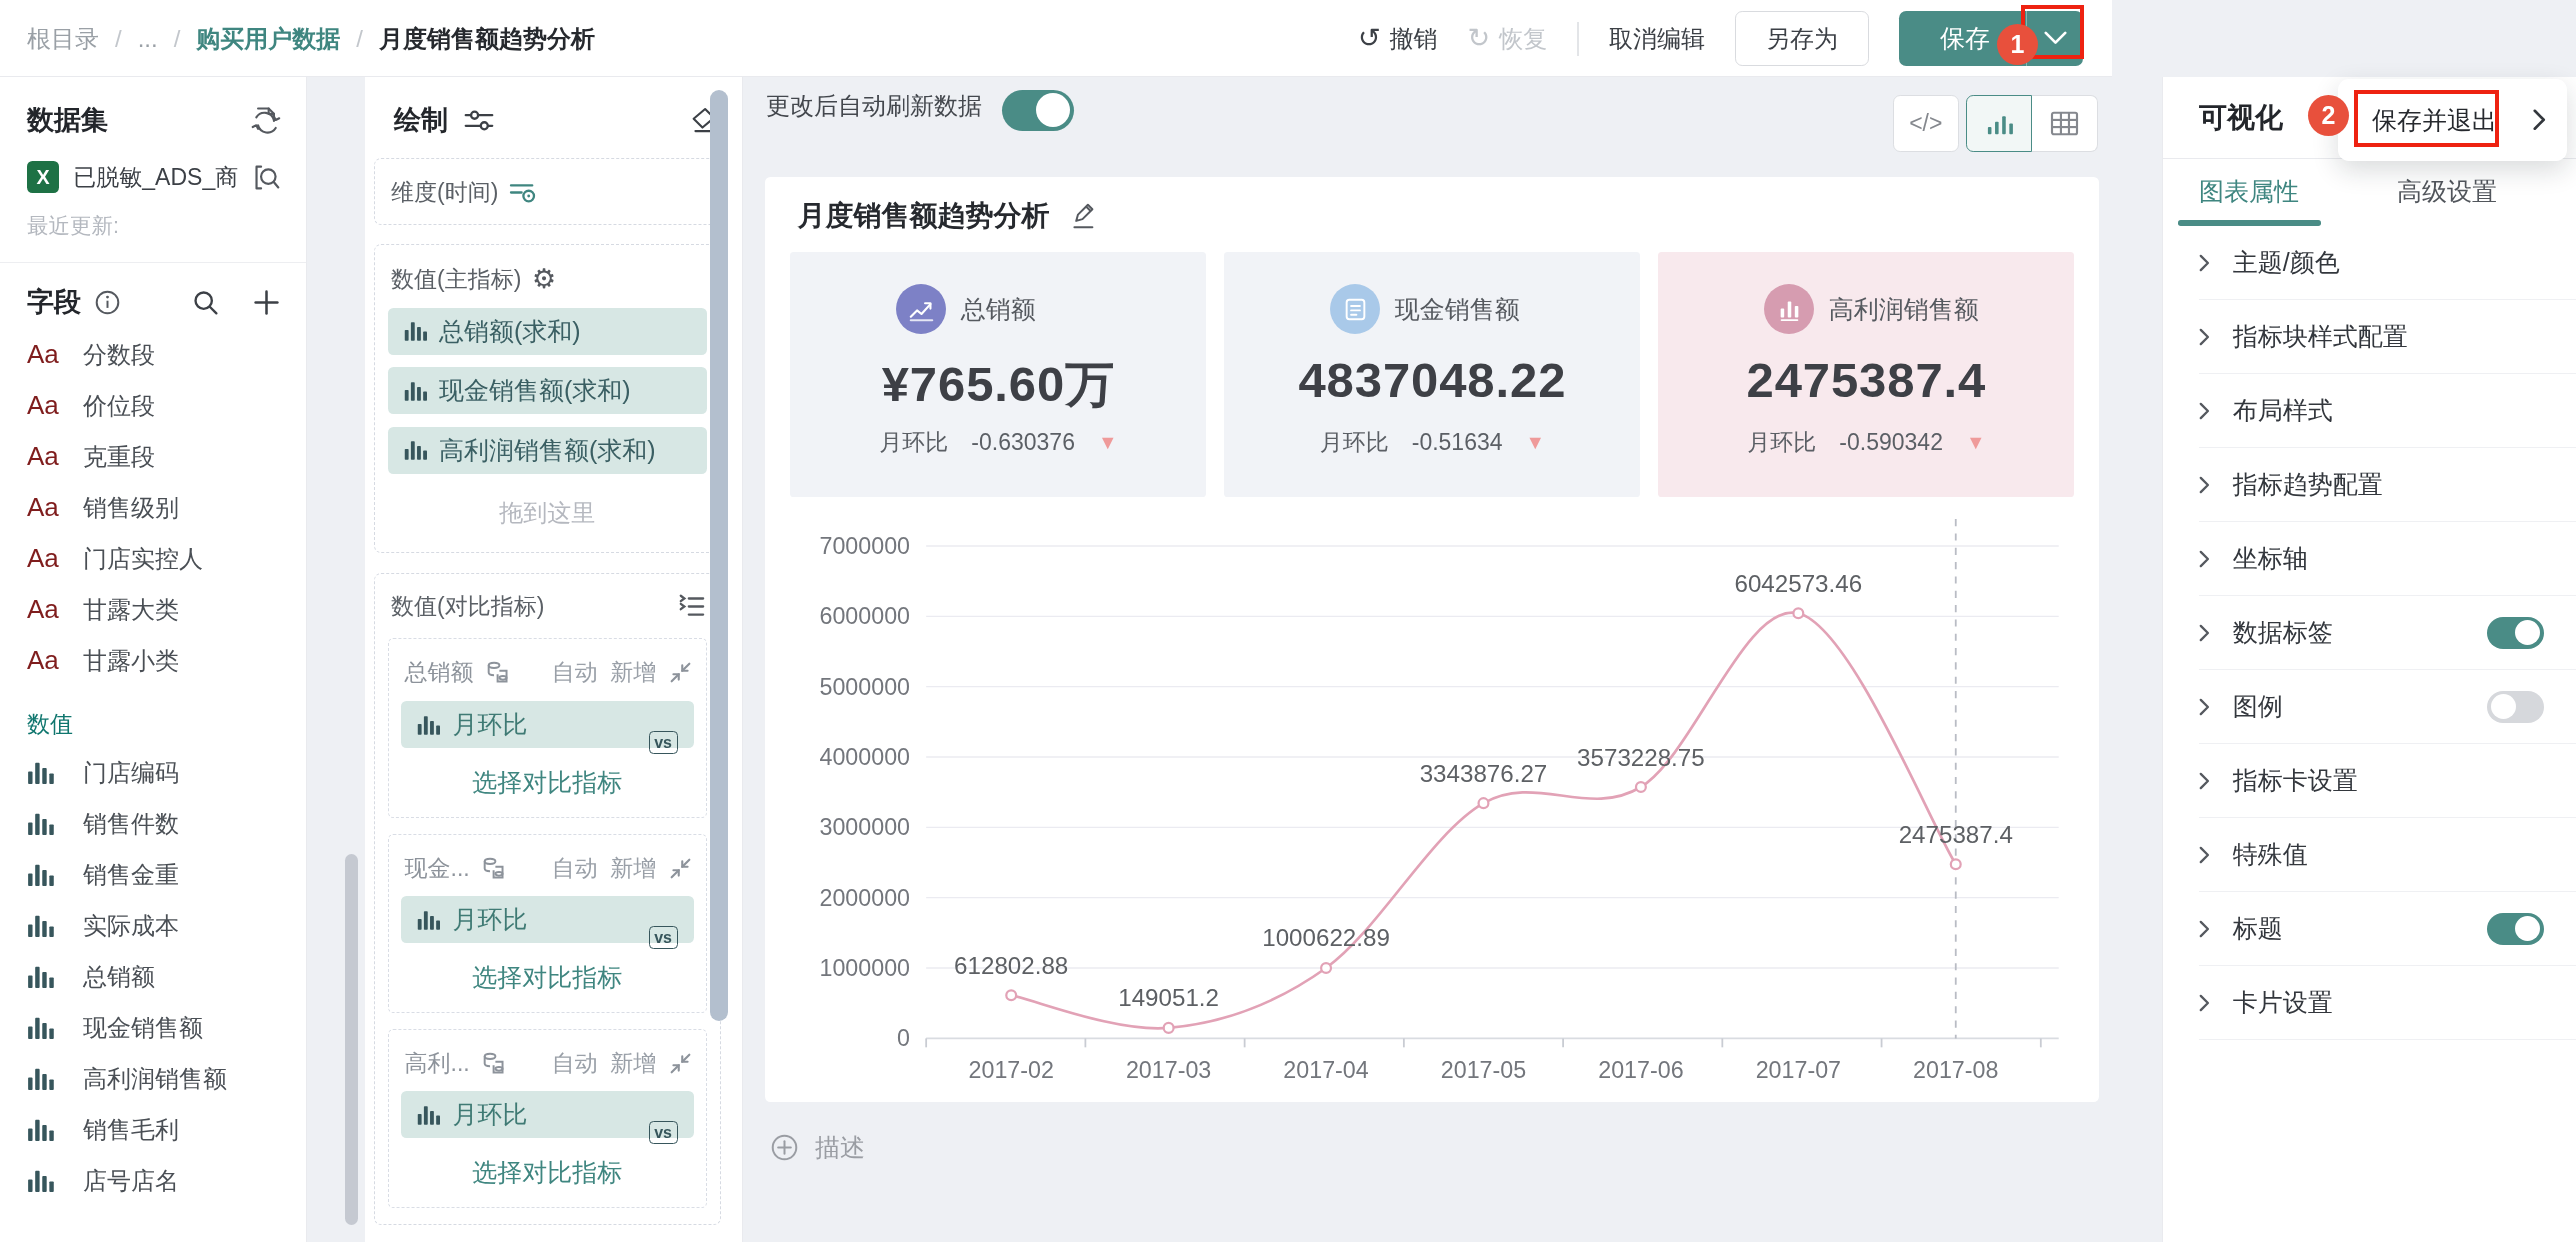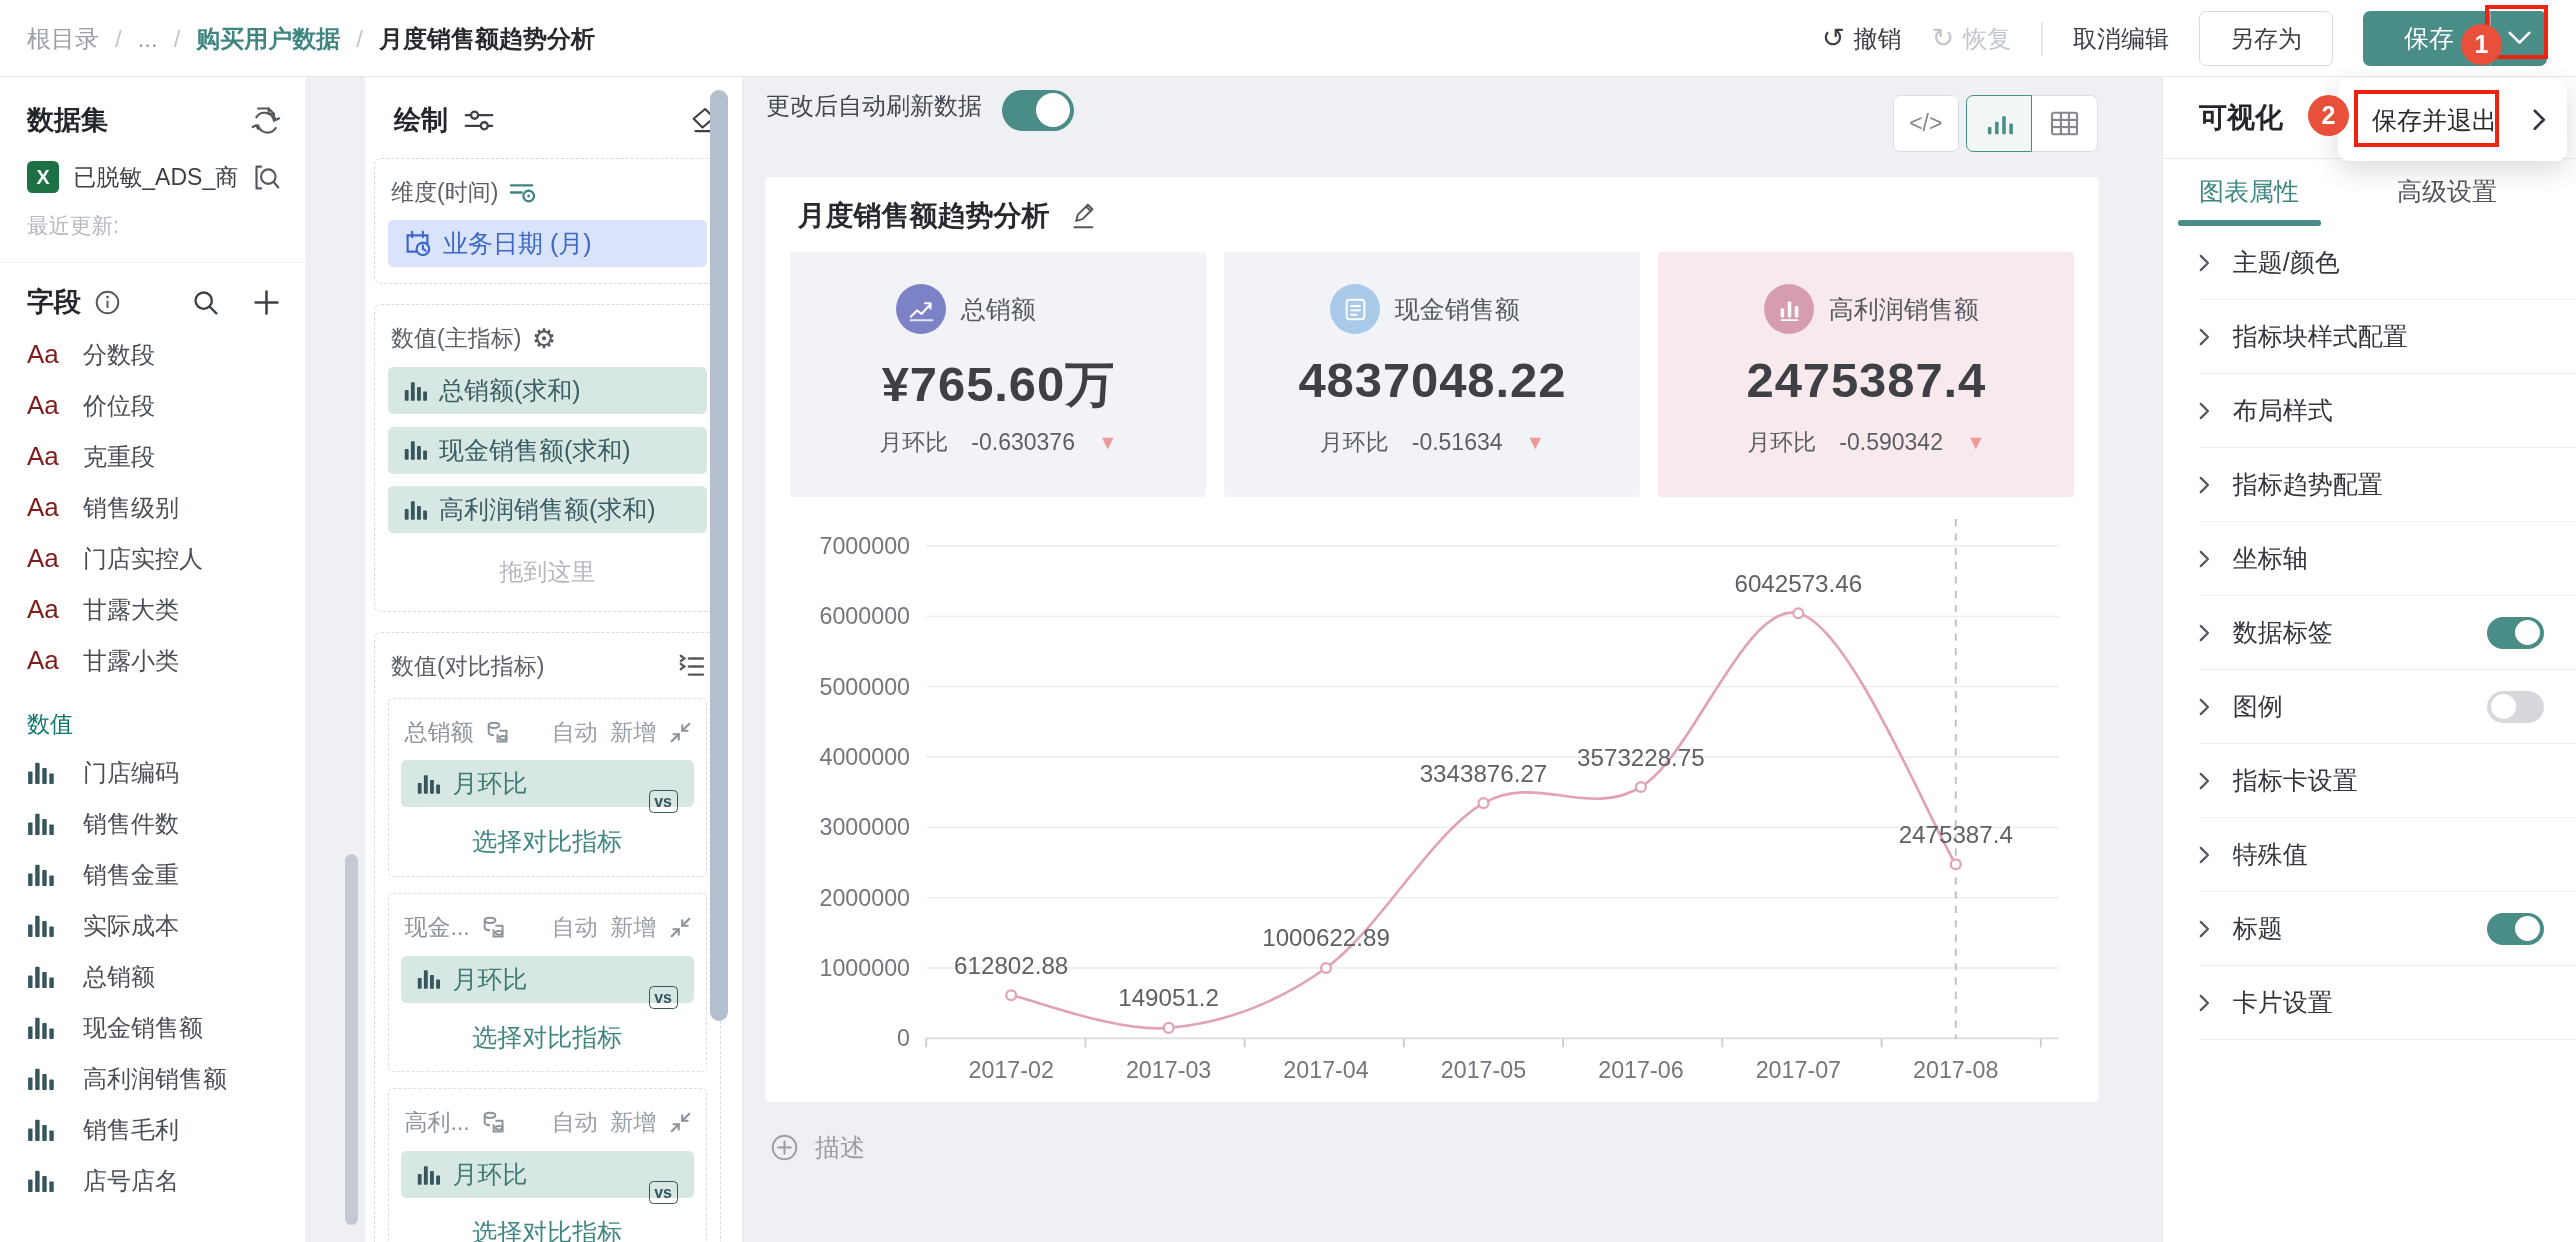--- a/index.html
+++ b/index.html
@@ -1,21 +1,21 @@
 <!DOCTYPE html>
 <html style="font-size:14.3px"><head>
 <meta charset="utf-8">
 <style>
   html,body{margin:0;padding:0;background:#ffffff;}
   *{box-sizing:border-box;}
   body{font-family:"Liberation Sans","DejaVu Sans",sans-serif;color:#3c4046;}
   #app{position:relative;width:2576px;height:1242px;overflow:hidden;background:#eef0f4;}
 
   
-  .topbar{position:absolute;left:0;top:0;width:2576px;height:77px;background:#fff;border-bottom:1.8px solid #e9eaee;z-index:30;}
+  .topbar{position:absolute;left:0;top:0;width:2112px;height:77px;background:#fff;border-bottom:1.8px solid #e9eaee;z-index:30;}
   .crumbs{position:absolute;left:27px;top:0;height:77px;display:flex;align-items:center;gap:16px;font-size:24px;}
   .crumb-dim{color:#9aa0a6;}
   .crumb-sep{color:#c3c7cc;}
   .crumb-link{color:#3f8680;font-weight:bold;}
   .crumb-cur{color:#26292e;font-weight:bold;}
   .tb-right{position:absolute;right:29px;top:0;height:77px;display:flex;align-items:center;gap:30px;}
   .tb-txtbtn{display:flex;align-items:center;gap:9px;font-size:24px;color:#3c4046;cursor:pointer;}
   .tb-txtbtn.disabled{color:#c2c6cb;}
   .tb-ico{font-size:27px;line-height:1;}
   .tb-vline{width:1.8px;height:34px;background:#e3e5e8;}
@@ -383,33 +383,20 @@
       <div class="group-label">
         <span>维度(时间)</span>
         <span class="ico">
           <svg width="27" height="23" viewBox="0 0 30 26" fill="none" stroke="#3f8680" stroke-width="2.6" stroke-linecap="round">
               <line x1="2" y1="5" x2="26" y2="5"></line>
               <line x1="2" y1="13" x2="14" y2="13"></line>
               <circle cx="22" cy="17" r="6"></circle>
               <circle cx="22" cy="17" r="1.6" fill="#3f8680" stroke="none"></circle>
             </svg>
         </span>
-      </div>
-      <div class="pill pill-blue">
-        <span class="ico">
-          <svg width="27" height="27" viewBox="0 0 30 30" fill="none" stroke="#3d68c8" stroke-width="2.4" stroke-linecap="round">
-              <path d="M4 6h22v10"></path>
-              <path d="M4 6v18h10"></path>
-              <line x1="9" y1="2" x2="9" y2="8"></line>
-              <line x1="21" y1="2" x2="21" y2="8"></line>
-              <circle cx="21" cy="21" r="7"></circle>
-              <path d="M21 17v4l3 2"></path>
-            </svg>
-        </span>
-        <span>业务日期 (月)</span>
       </div>
     </div>
 
     <div class="group">
       <div class="group-label">
         <span>数值(主指标)</span>
         <span class="ico" style="font-size:27px;color:#55595f;">⚙</span>
       </div>
       <div class="pill pill-green">
         <span class="ico">

